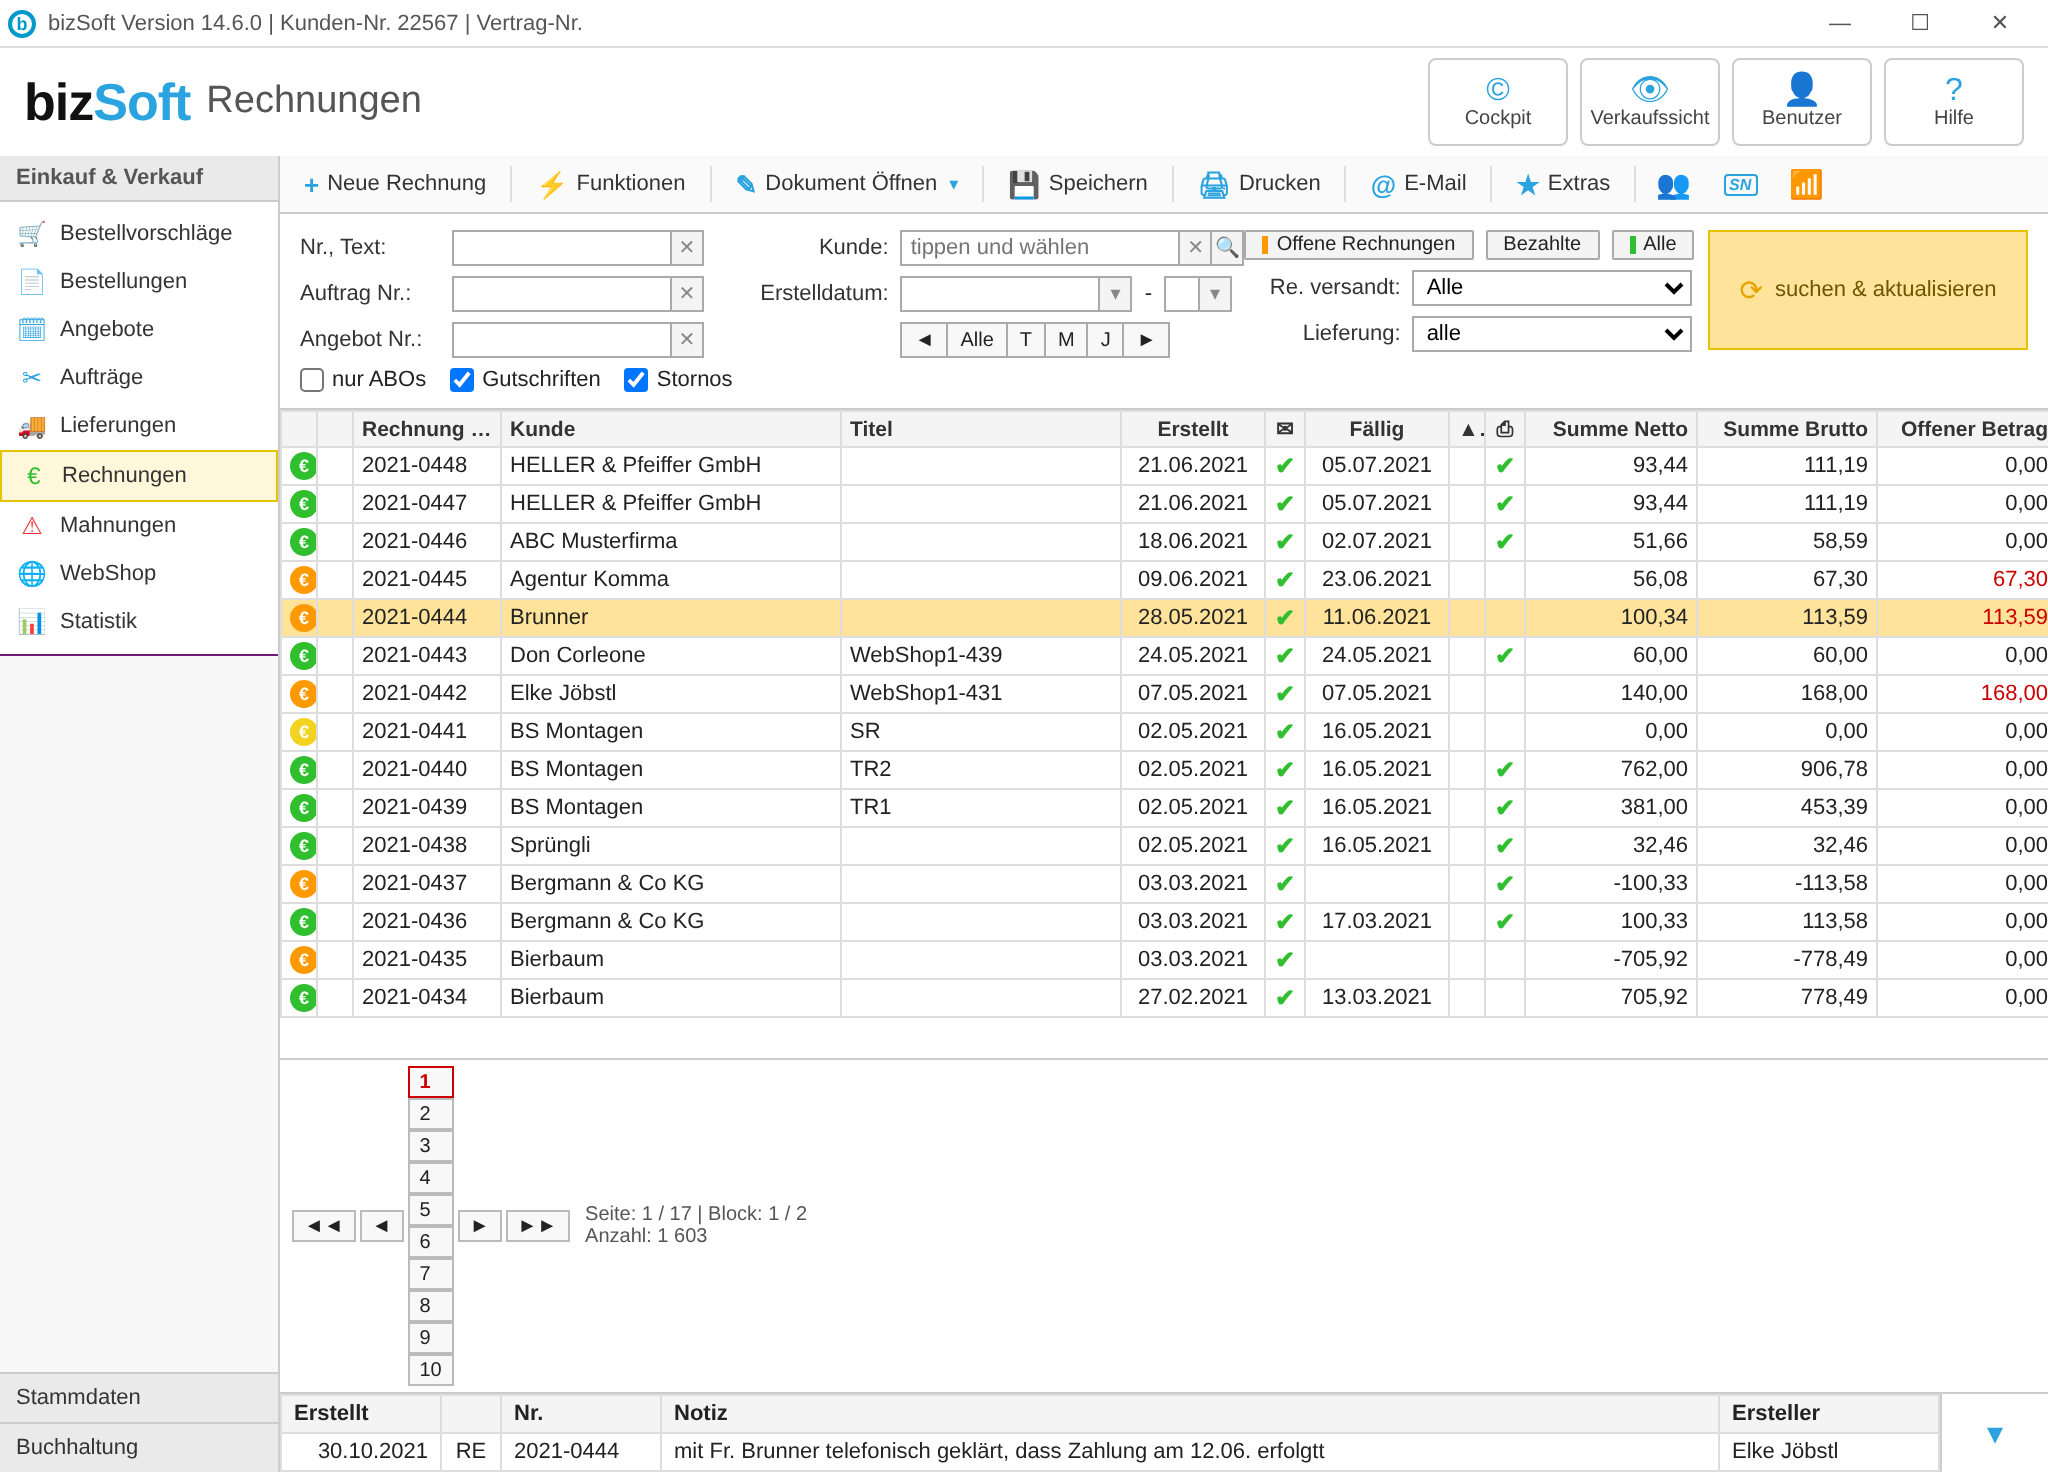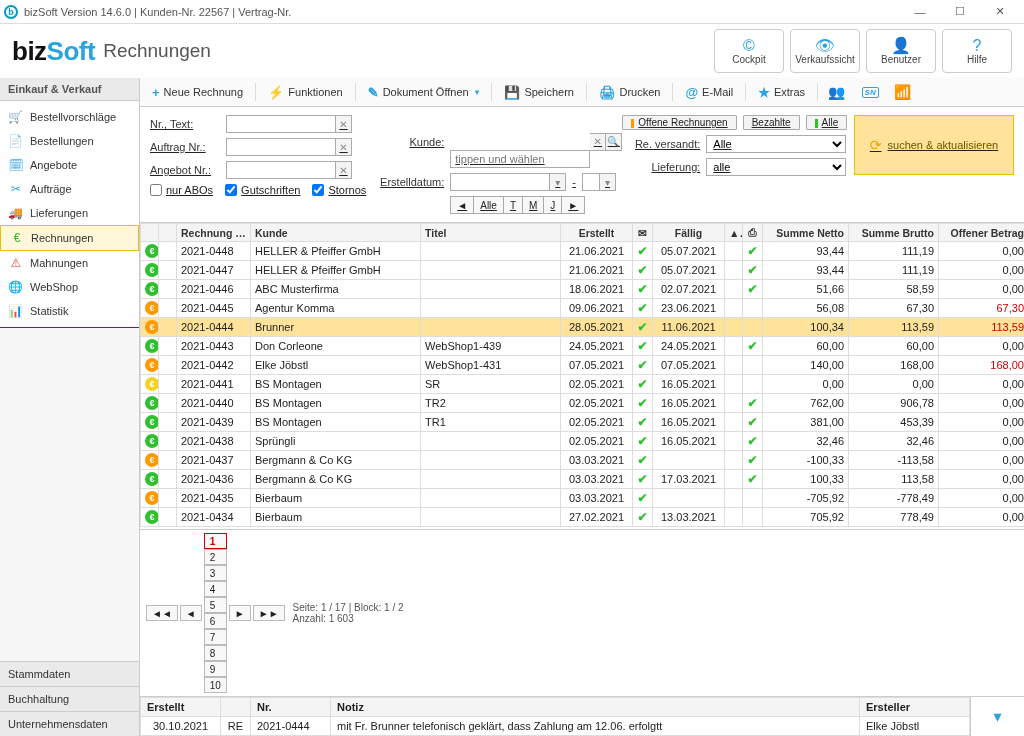--- a/index.html
+++ b/index.html
@@ -40,21 +40,21 @@
 
 .toolbar { display:flex; align-items:center; gap:4px; padding:2px 4px; border-bottom:1px solid #ccc; background:#fafafa;}
 .tbtn { display:flex; align-items:center; gap:4px; padding:4px 8px; font-size:11px; color:#333; cursor:pointer;}
 .tbtn .ticon { color:#2aa3df; font-size:13px; font-weight:bold;}
 .tbtn .caret { color:#2aa3df; font-size:9px; margin-left:2px;}
 .tsep { width:1px; height:18px; background:#ddd;}
 .tbtn.iconsolo { padding:4px 6px; }
 .tbtn.iconsolo .ticon { font-size:14px; }
 
 
-.filters { display:flex; padding:8px 10px; border-bottom:1px solid #ccc; background:#fff;text-decoration:underline;}
+.filters { display:flex; padding:8px 10px; border-bottom:1px solid #ccc; background:#fff;}
 .fcol { display:flex; flex-direction:column; gap:5px;}
 .frow { display:flex; align-items:center; gap:6px; font-size:11px;}
 .frow label { width:70px; text-align:left; color:#333;}
 .frow label.r { text-align:right; width:78px;}
 .inp { border:1px solid #aaa; height:18px; padding:0 4px; font-size:11px; background:#fff;}
 .inp.sm { width:110px;}
 .inpgrp { display:flex; align-items:center;}
 .clrbtn { width:16px; height:18px; border:1px solid #aaa; border-left:none; background:#f4f4f4; display:flex; align-items:center; justify-content:center; font-size:10px; color:#888;}
 .datebtns { display:flex;}
 .datebtns .db { border:1px solid #aaa; border-left:none; height:18px; padding:0 6px; font-size:10px; background:#f8f8f8; display:flex; align-items:center;}
@@ -175,21 +175,20 @@
           </div>
           <div class="sideitem">
             <span class="sicon" style="color:#2aa3df">📊</span>
             <span>Statistik</span>
           </div>
         </div>
     </div>
     <div class="sidebar-bottom" id="sidebar-bottom">
         <div class="sideitem">Stammdaten</div>
         <div class="sideitem">Buchhaltung</div>
-        <div class="sideitem">Unternehmensdaten</div>
       </div>
   </div>
 
   <div class="main">
     <div class="toolbar">
       <div class="tbtn">
           <span class="ticon">+</span>
           <span>Neue Rechnung</span>
         </div>
         <div class="tsep"></div>
@@ -270,21 +269,21 @@
           <span class="chk">
               <input type="checkbox" checked="" style="">
               <span>Stornos</span>
             </span>
         </div>
       </div>
       <div class="fcol">
         <div class="frow">
             <label class="r">Kunde:</label>
             <div class="inpgrp">
-              <input class="inp" style="width: 140px; margin-top: 35px;" placeholder="tippen und wählen">
+              <input class="inp" style="width: 140px;" placeholder="tippen und wählen">
               <div class="clrbtn">✕</div>
               <div class="clrbtn">🔍</div>
             </div>
           </div>
         <div class="frow"><label class="r">Erstelldatum:</label><div class="inpgrp">
               <input class="inp" style="width: 100px;">
               <div class="clrbtn">▾</div>
             </div> - <div class="inpgrp">
               <input class="inp" style="width: 18px;">
               <div class="clrbtn">▾</div>
@@ -621,21 +620,21 @@
               <tr id="notehead">
                 <th>Erstellt</th>
                 <th></th>
                 <th>Nr.</th>
                 <th>Notiz</th>
                 <th>Ersteller</th>
               </tr>
             </thead>
       <tbody>
               <tr>
-        <td style="width:80px;text-align:center;">30.10.2021</td>
+        <td style="width:80px;text-align:right;">30.10.2021</td>
         <td style="width:30px;text-align:center;">RE</td>
         <td style="width:80px;">2021-0444</td>
         <td>mit Fr. Brunner telefonisch geklärt, dass Zahlung am 12.06. erfolgtt</td>
         <td style="width:110px;">Elke Jöbstl</td>
       </tr>
             </tbody>
           </table>
       </div>
       <div class="notectrl">▾</div>
     </div>

